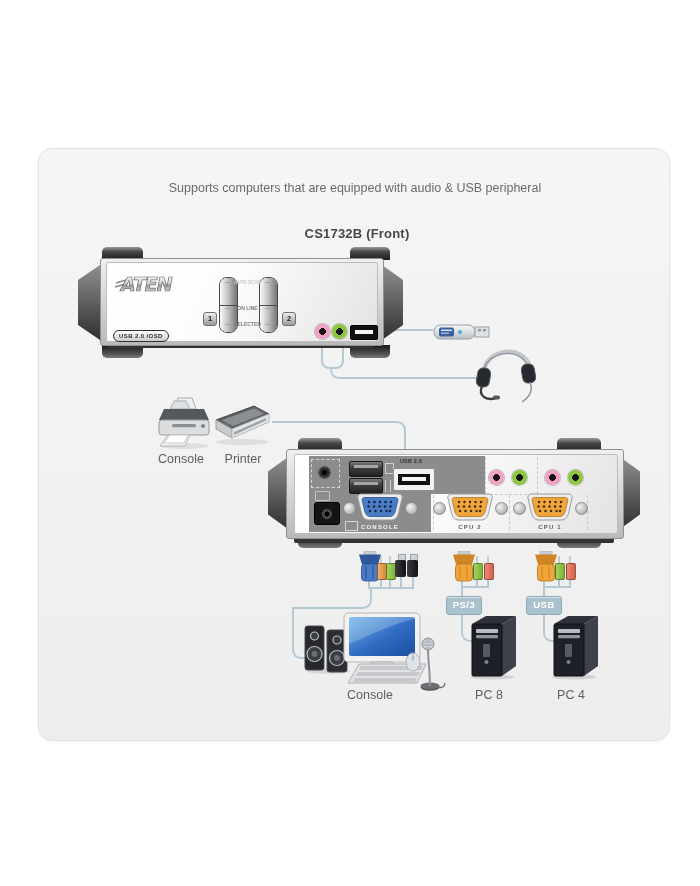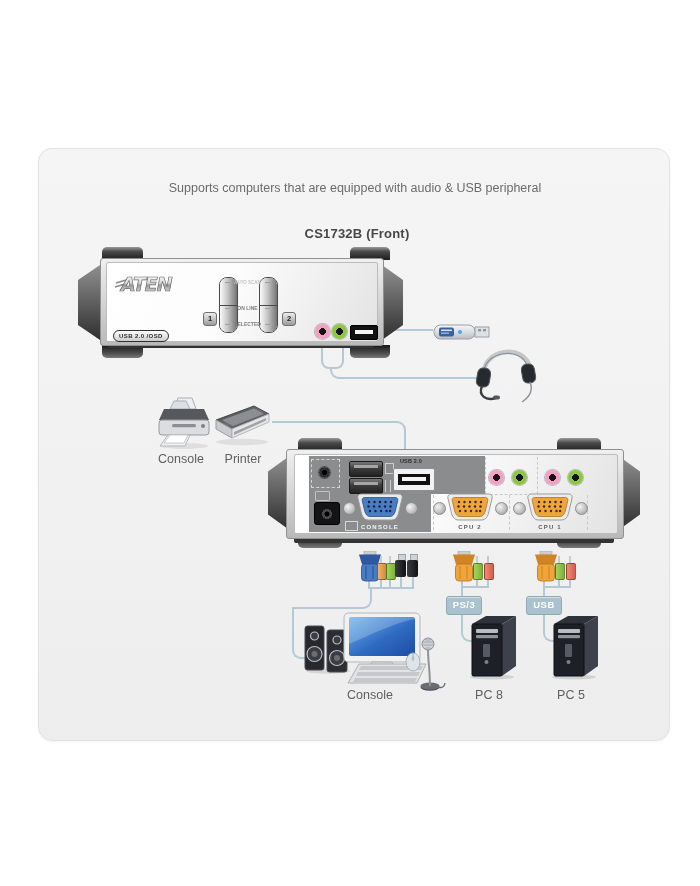--- a/index.html
+++ b/index.html
@@ -498,14 +498,14 @@
     <polygon points="36,10 50,2 50,52 36,62" fill="#3c414c"></polygon>
     <rect x="6" y="10" width="30" height="52" rx="1.5" fill="#1d2026" stroke="#0e1013"></rect>
     <rect x="10" y="15" width="22" height="4" rx="1" fill="#b9bdc3"></rect>
     <rect x="10" y="21" width="22" height="3.2" rx="1" fill="#8f939a"></rect>
     <rect x="17" y="30" width="7" height="13" rx="1" fill="#565a62"></rect>
     <circle cx="20.5" cy="48" r="2" fill="#7d8188"></circle>
   </svg>
 
   <div class="abs txt-label" style="left:330px;top:688px;width:80px;">Console</div>
   <div class="abs txt-label" style="left:459px;top:688px;width:60px;">PC 8</div>
-  <div class="abs txt-label" style="left:541px;top:688px;width:60px;">PC 5</div>
+  <div class="abs txt-label" style="left:541px;top:688px;width:60px;">PC 4</div>
 </div>
 
 </body></html>

